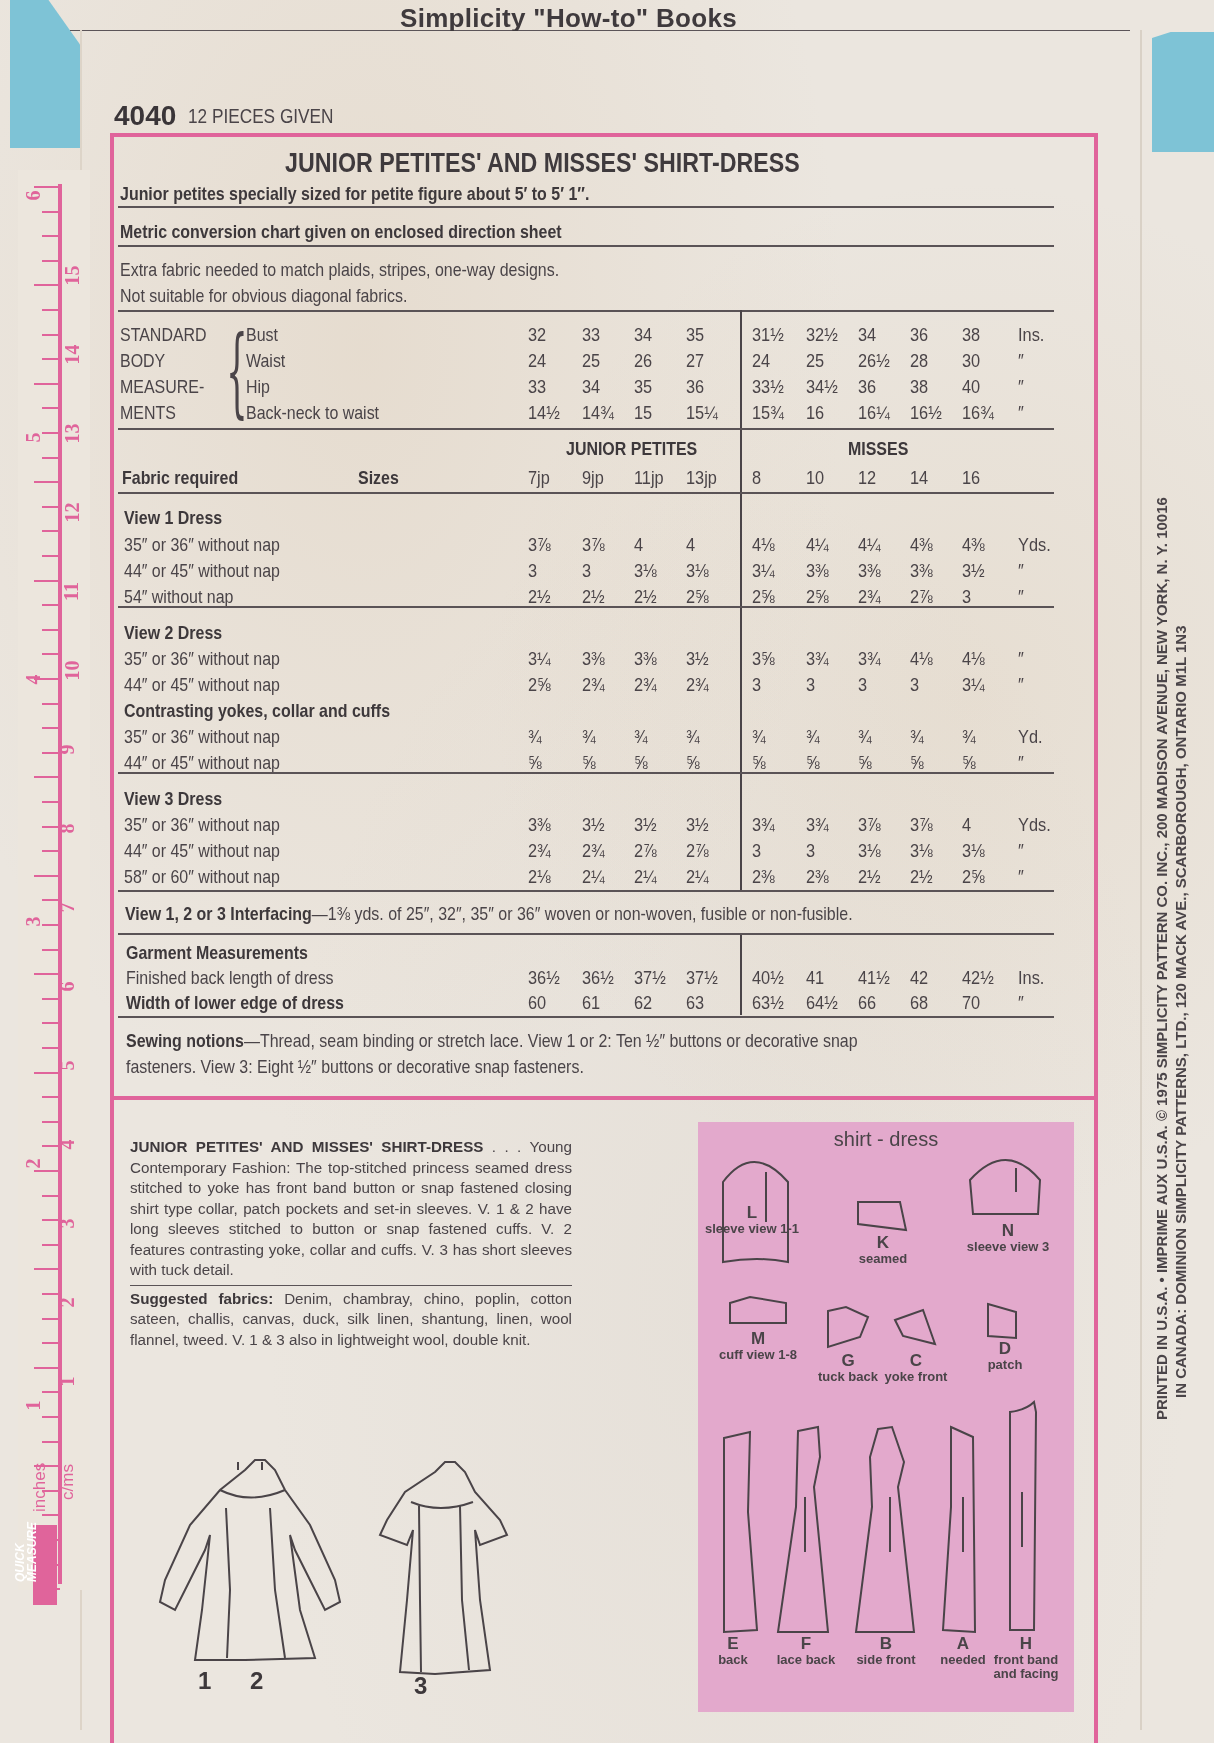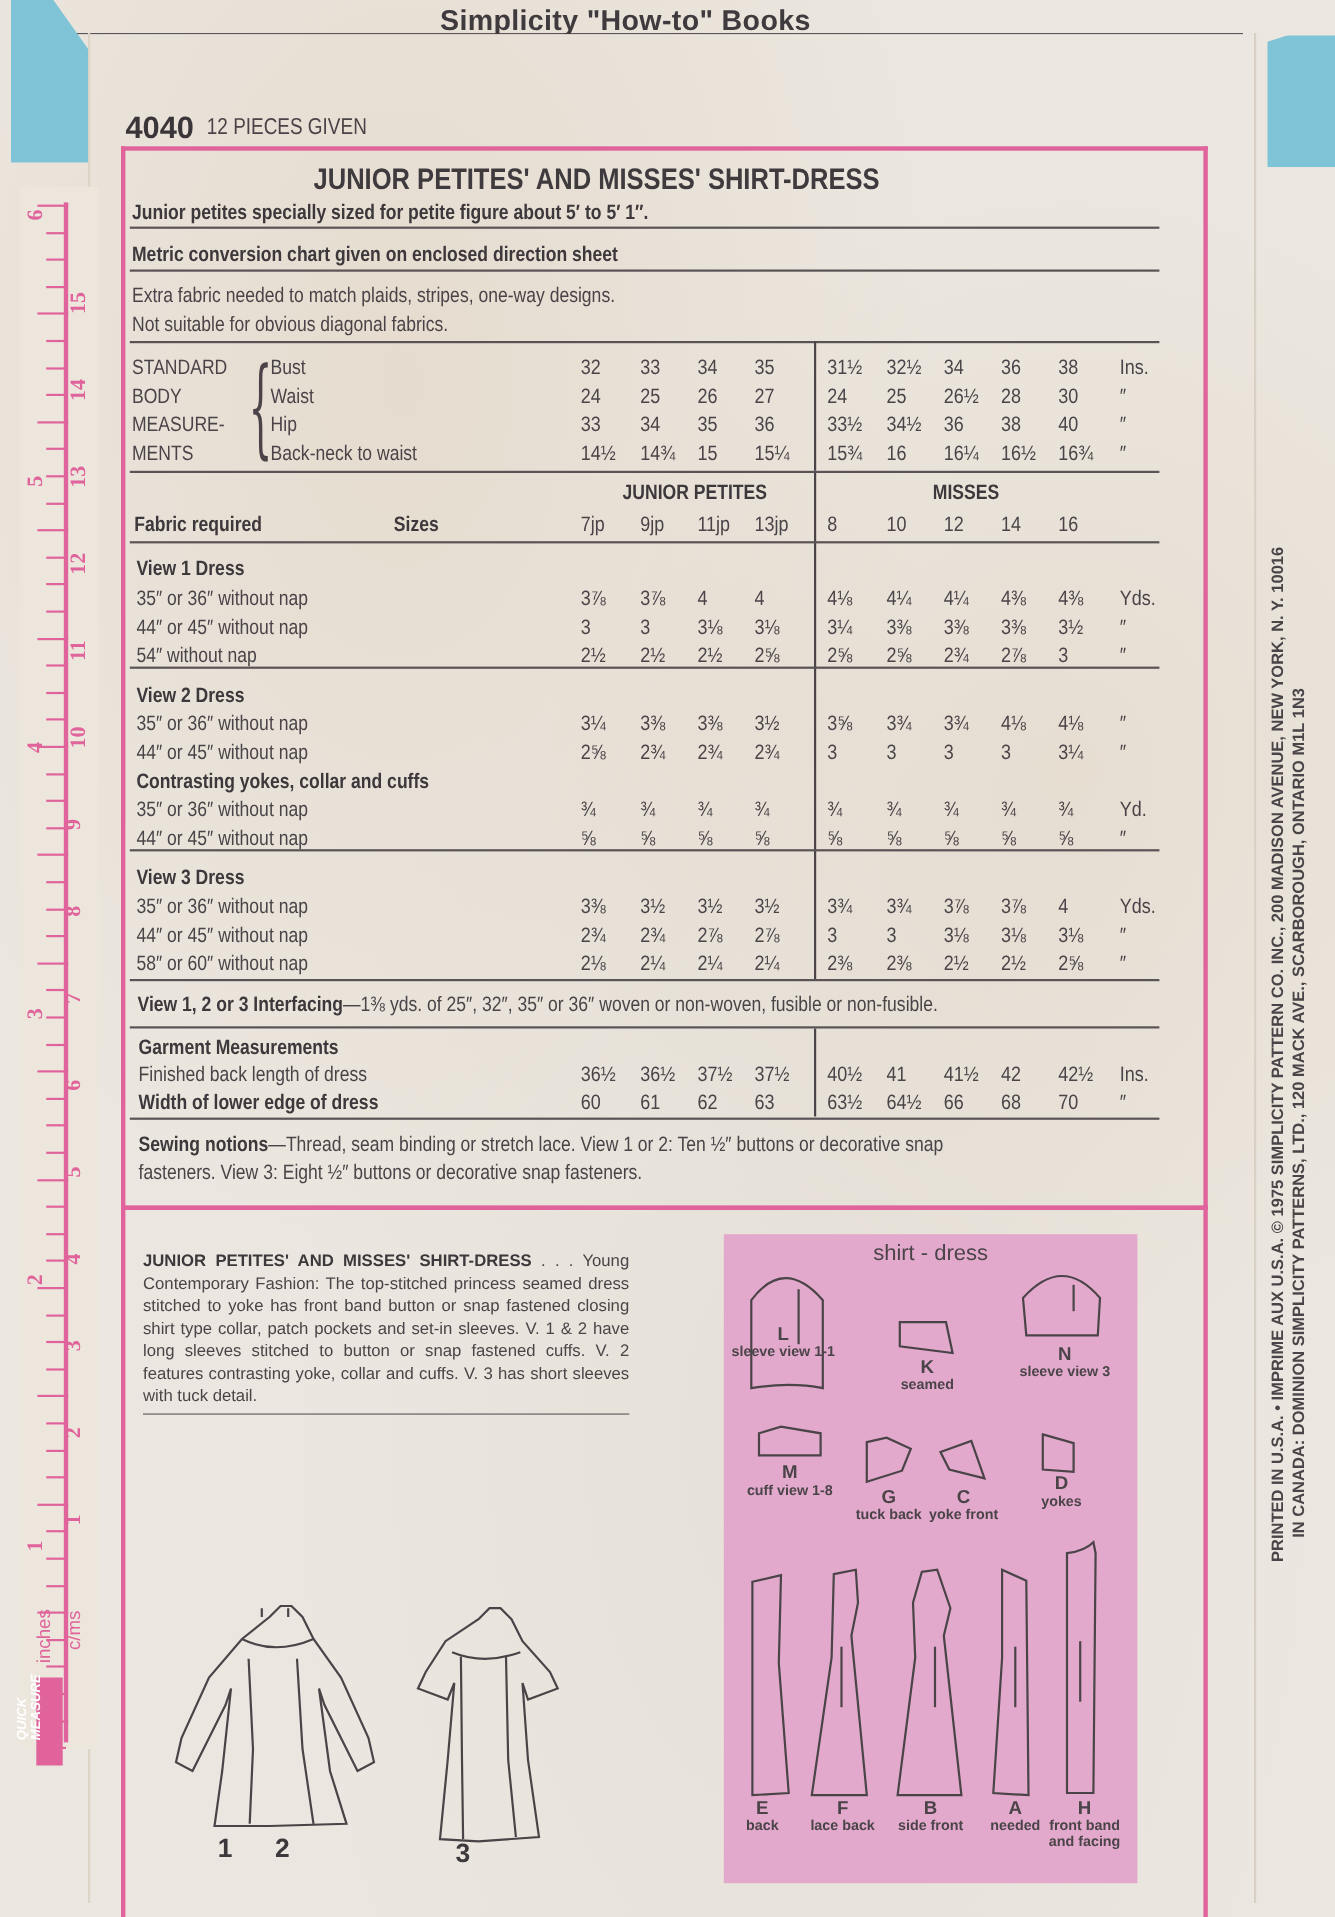--- a/index.html
+++ b/index.html
@@ -37,21 +37,21 @@
   .line { position:absolute; height:1.5px; background:#5a5356; }
   .vline { position:absolute; width:1.5px; background:#4a4448; }
   .txt { position:absolute; white-space:nowrap; font-size:19px; color:#4a4448; font-family:"Liberation Sans", sans-serif; transform: scaleX(0.84); transform-origin:left; }
   .bold { font-weight:bold; color:#3d383b; }
   .cell { position:absolute; font-size:19px; color:#4a4448; font-family:"Liberation Sans", sans-serif; white-space:nowrap; transform: scaleX(0.86); transform-origin:left; }
   .brace { position:absolute; left:226px; top:322px; font-size:98px; line-height:1; color:#4a4448; font-family:"DejaVu Serif", serif; transform: scaleX(0.35); transform-origin:left; }
 
   .desc { position:absolute; left:130px; top:1137px; width:442px; font-size:15.2px; line-height:20.5px; color:#4a4448; font-family:"Liberation Sans", sans-serif; text-align:justify; }
   .desc b { color:#3d383b; }
 
-  .pink-panel { position:absolute; left:658px; top:1122px; width:376px; height:590px; background:#e3a9cc; }
+  .pink-panel { position:absolute; left:698px; top:1122px; width:376px; height:590px; background:#e3a9cc; }
   .panel-title { position:absolute; left:0; width:100%; top:6px; text-align:center; font-size:20px; color:#4a4448; font-family:"Liberation Sans", sans-serif; }
   .piece-label { position:absolute; text-align:center; font-family:"Liberation Sans", sans-serif; font-weight:bold; color:#4a4448; font-size:13px; line-height:14px; }
   .piece-label .letter { font-size:17px; display:block; line-height:18px; }
   svg.piece { position:absolute; overflow:visible; }
   svg.piece path, svg.piece polyline, svg.piece line { fill:none; stroke:#4a4448; stroke-width:2; }
 
   .ruler { position:absolute; left:18px; top:170px; width:72px; height:1420px; background:#ece6dd; }
   .ruler-spine { position:absolute; left:40px; top:14px; width:4px; height:1400px; background:#e0649b; }
   .tick { position:absolute; height:2px; background:#e0649b; }
   .rnum { position:absolute; font-family:"Liberation Serif", serif; color:#e0649b; font-size:20px; font-weight:bold; transform: rotate(-90deg); }
@@ -319,20 +319,21 @@
   </div>
 <div class="line" style="left:118px;top:1016px;width:936px;"></div>
 
 <div class="txt" style="left:126px;top:1030px;">
   <span class="bold">Sewing notions</span><span>—Thread, seam binding or stretch lace. View 1 or 2: Ten ½″ buttons or decorative snap</span>
 </div>
 <div class="txt" style="left:126px;top:1056px;">fasteners. View 3: Eight ½″ buttons or decorative snap fasteners.</div>
 
 <div class="desc">
   <p style="margin-bottom:3px;padding-bottom:4px;border-bottom:1.5px solid #5a5356;"><b>JUNIOR PETITES' AND MISSES' SHIRT-DRESS</b> <span>. . . Young Contemporary Fashion: The top-stitched princess seamed dress stitched to yoke has front band button or snap fastened closing shirt type collar, patch pockets and set-in sleeves. V. 1 &amp; 2 have long sleeves stitched to button or snap fastened cuffs. V. 2 features contrasting yoke, collar and cuffs. V. 3 has short sleeves with tuck detail.</span></p>
+  <p><b>Suggested fabrics:</b> <span>Denim, chambray, chino, poplin, cotton sateen, challis, canvas, duck, silk linen, shantung, linen, wool flannel, tweed. V. 1 &amp; 3 also in lightweight wool, double knit.</span></p>
 </div>
 
 <svg style="position:absolute;left:135px;top:1450px;width:400px;height:240px;">
   <g fill="none" stroke="#4a4448" stroke-width="2">
 
     <path d="M110 20 L120 10 L130 10 L140 20 L150 40 L175 75 L200 130 L205 152 L190 160 L180 140 L160 100 L155 85 L165 160 L180 208 L110 210 L60 210 L67 160 L75 85 L70 100 L50 140 L40 160 L25 152 L30 130 L55 75 L85 40 Z"></path>
     <path d="M85 40 Q115 55 150 40"></path>
     <path d="M91 58 L95 140 L92 208"></path>
     <path d="M135 58 L140 140 L150 208"></path>
     <path d="M103 20 L103 12 M127 20 L127 12"></path>
@@ -378,21 +379,21 @@
   <div class="piece-label" style="left:110px;top:230px;width:80px;"><span class="letter">G</span><span>tuck back</span></div>
 
   <svg class="piece" style="left:197px;top:188px;width:42px;height:40px;">
       <path d="M0 10 L28 0 L40 34 L8 26 Z"></path>
     </svg>
   <div class="piece-label" style="left:178px;top:230px;width:80px;"><span class="letter">C</span><span>yoke front</span></div>
 
   <svg class="piece" style="left:290px;top:182px;width:32px;height:36px;">
       <path d="M0 0 L28 8 L28 34 L0 32 Z"></path>
     </svg>
-  <div class="piece-label" style="left:262px;top:218px;width:90px;"><span class="letter">D</span><span>yokes</span></div>
+  <div class="piece-label" style="left:262px;top:218px;width:90px;"><span class="letter">D</span><span>patch</span></div>
 
   <svg class="piece" style="left:22px;top:310px;width:40px;height:200px;">
       <path d="M4 6 L30 0 L28 80 L37 198 L4 200 Z"></path>
     </svg>
   <div class="piece-label" style="left:-5px;top:513px;width:80px;"><span class="letter">E</span><span>back</span></div>
 
   <svg class="piece" style="left:80px;top:305px;width:60px;height:205px;">
       <path d="M20 4 L40 0 L42 30 L36 60 L50 205 L0 205 L18 80 Z"></path>
       <line x1="27" y1="70" x2="27" y2="125"></line>
     </svg>

